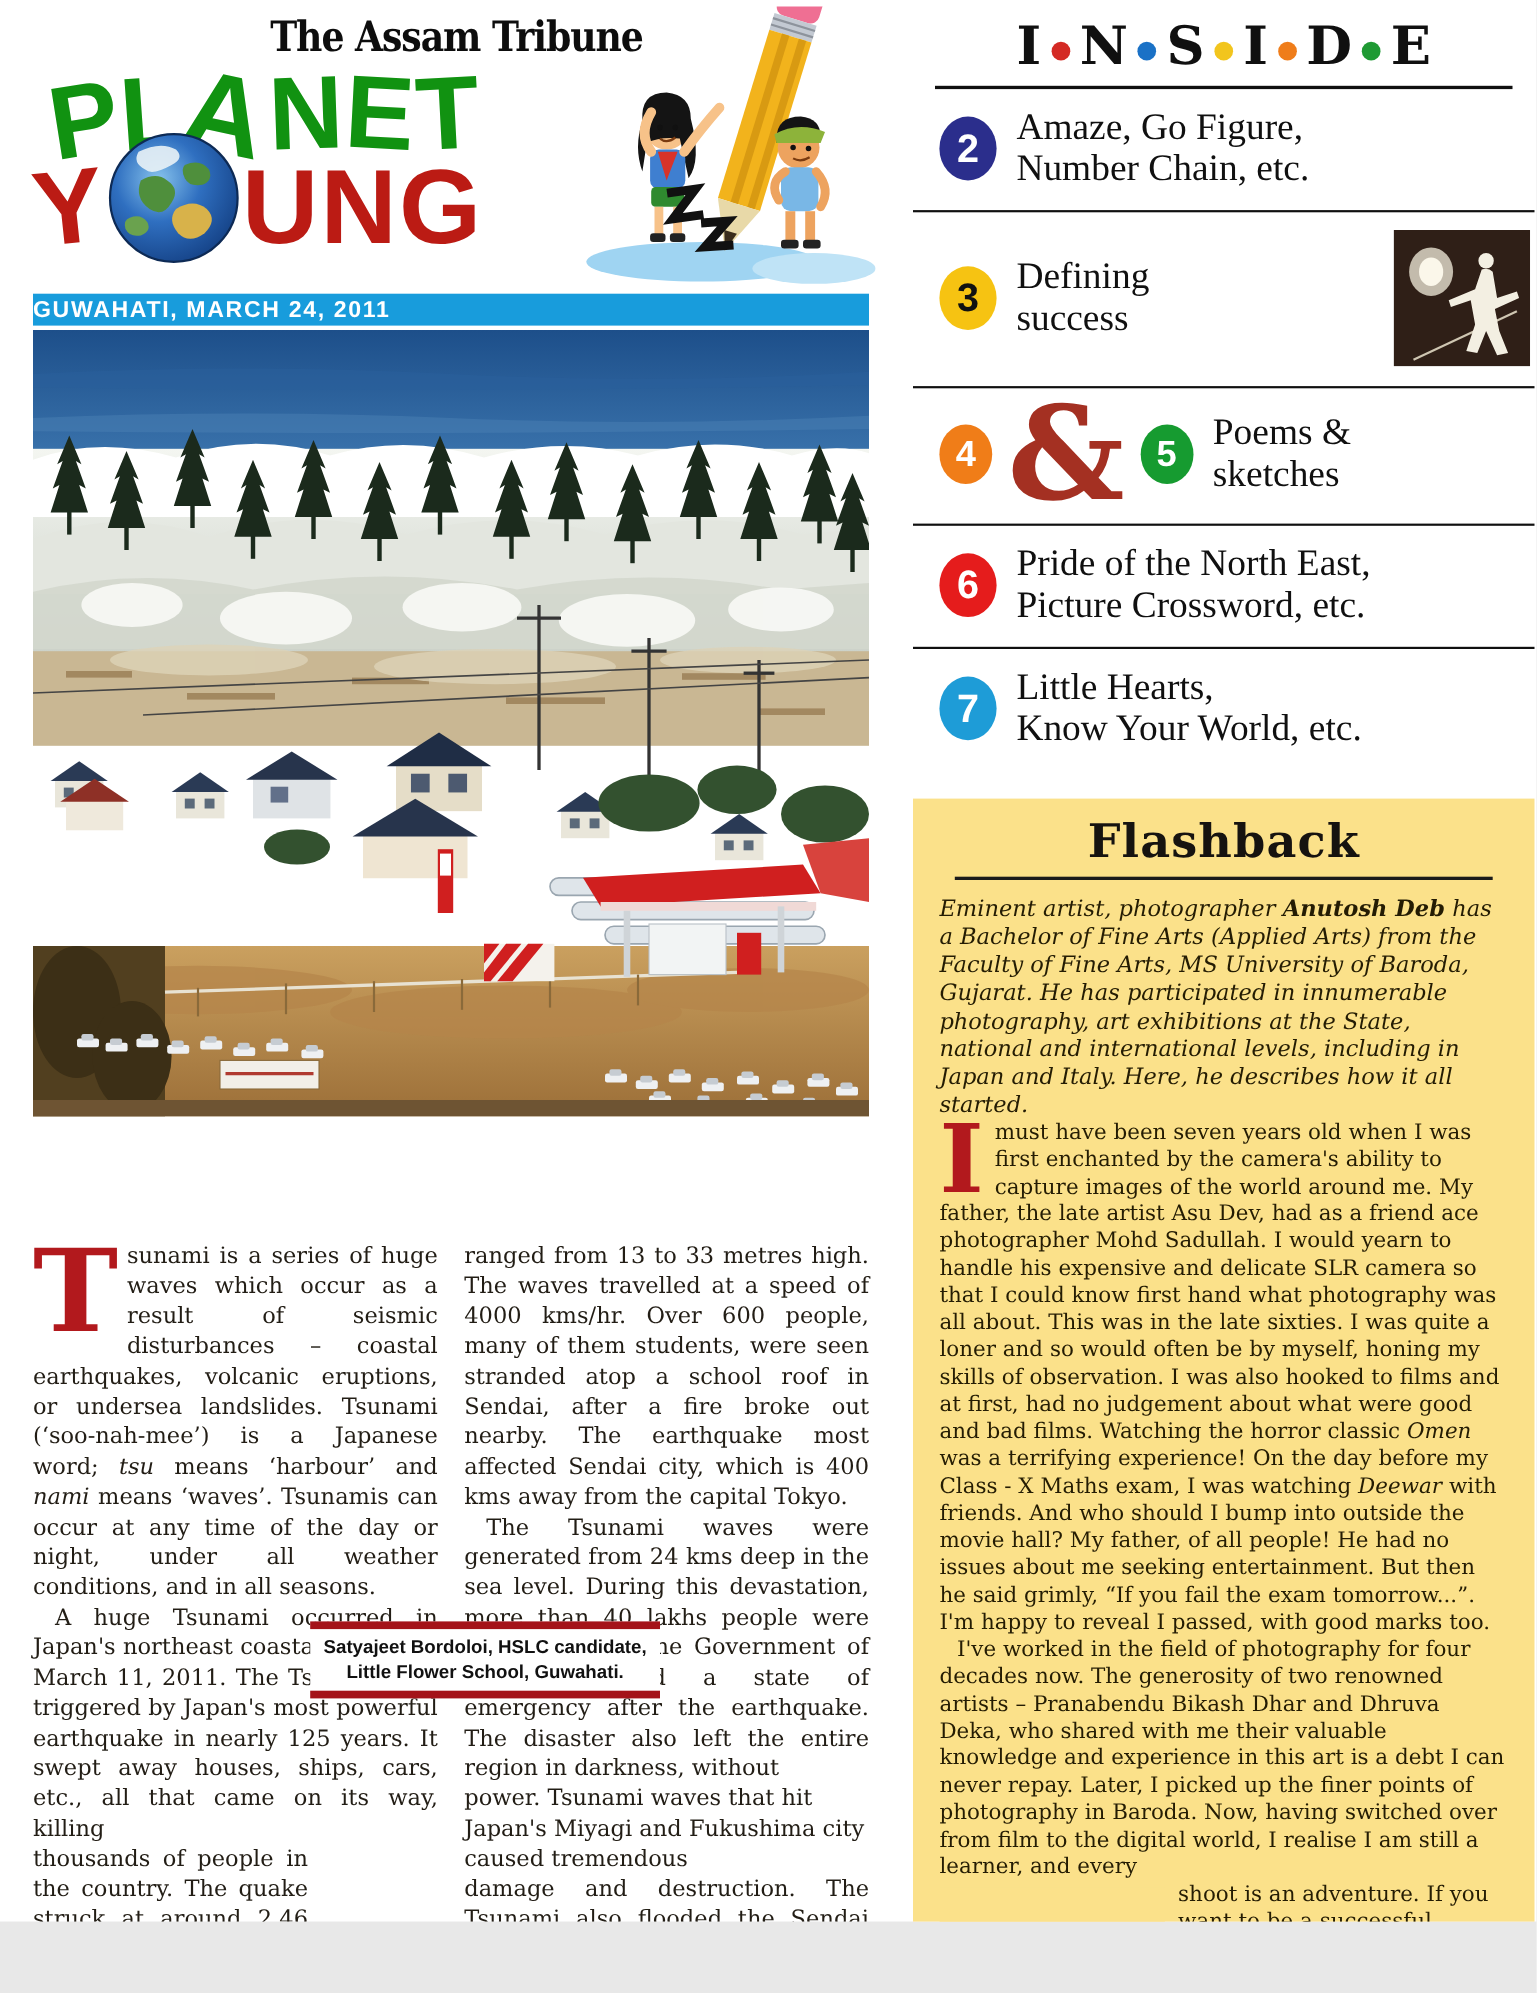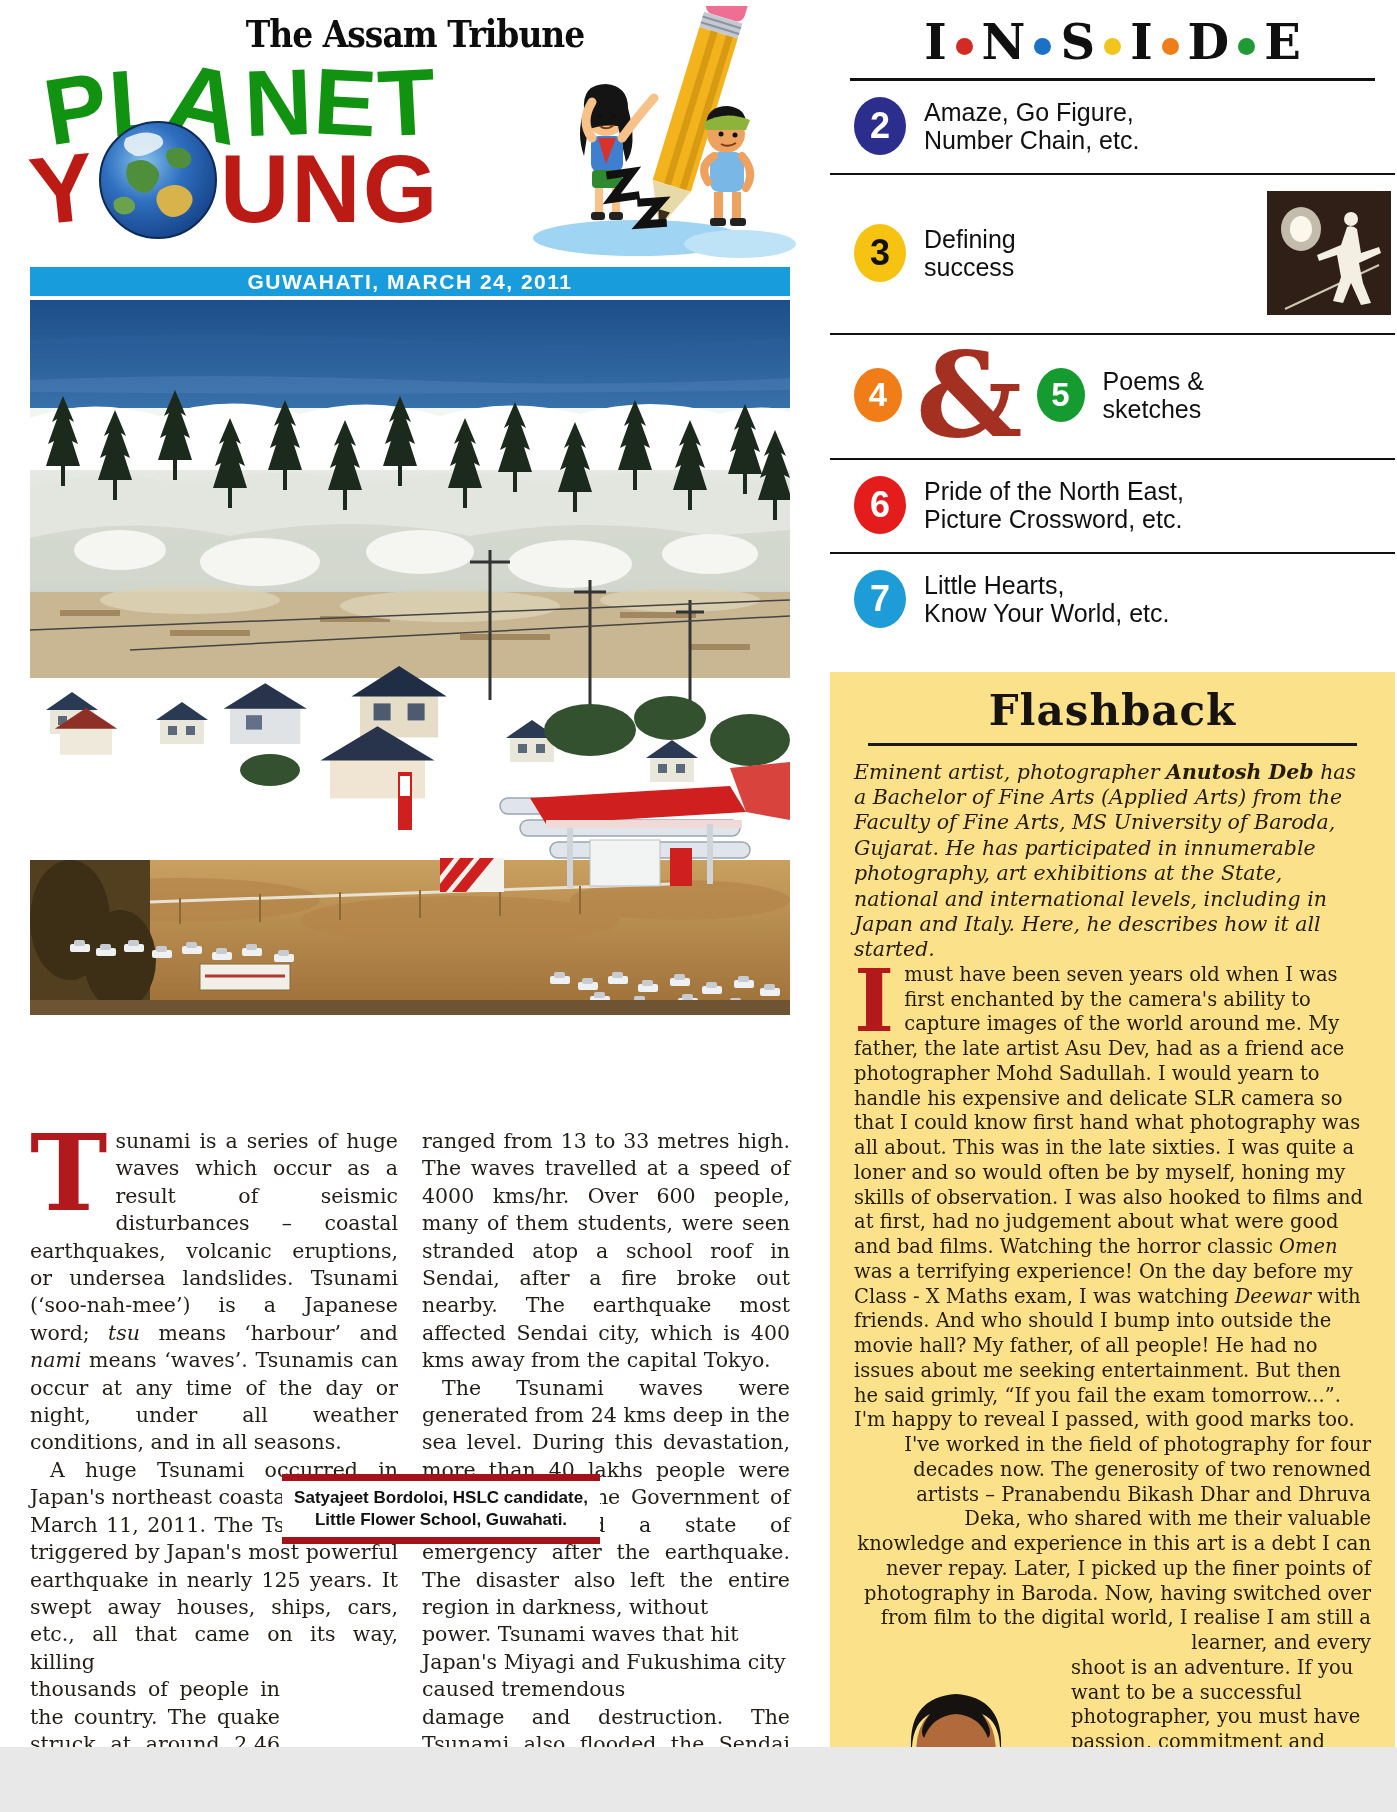--- a/index.html
+++ b/index.html
@@ -21,21 +21,21 @@
   .logo-line1 span:nth-child(6){transform:rotate(-3deg);}
   .logo-line2{position:absolute;left:0px;top:128px;font-family:"Liberation Sans",sans-serif;
               font-weight:900;font-size:96px;color:#bb1b14;letter-spacing:2px;display:flex;align-items:flex-start;}
   .logo-line2 .ltr{display:inline-block;}
   .logo-line2 .ltr:nth-child(1){transform:rotate(-6deg);}
   .globe{width:120px;height:120px;margin:-14px 2px 0 2px;}
   .illus{position:absolute;right:-6px;top:0px;}
   
   .banner{position:absolute;left:30px;top:267px;width:760px;height:29px;background:#189cdc;
           color:#ffffff;font-family:"Liberation Sans",sans-serif;font-weight:800;font-size:21px;
-          letter-spacing:1.5px;text-align:center;line-height:29px;}
+          letter-spacing:1.5px;line-height:29px;}
   
   .photo{position:absolute;left:30px;top:300px;width:760px;height:715px;}
   
   .headline{position:absolute;left:30px;top:1018px;width:760px;text-align:center;
             font-family:"DejaVu Serif",serif;font-size:78px;color:#141414;letter-spacing:2px;}
   
   .article{position:absolute;left:30px;top:1128px;width:760px;height:684px;}
   .col{position:absolute;top:0;font-size:20.5px;line-height:27.4px;text-align:justify;}
   .col1{left:0;width:368px;}
   .col2{left:392px;width:368px;}
@@ -53,34 +53,34 @@
   .inside-head{display:flex;justify-content:center;align-items:center;gap:9px;
                font-family:"DejaVu Serif",serif;font-weight:bold;font-size:48px;color:#101010;}
   .inside-dot{width:17px;height:17px;border-radius:50%;display:inline-block;margin-top:8px;}
   .inside-underline{height:3px;background:#101010;margin:8px 20px 0 20px;}
   .inside-item{display:flex;align-items:center;gap:18px;padding:16px 4px 18px 24px;}
   .inside-item + .inside-item{border-top:2.5px solid #101010;}
   .num-circle{flex:0 0 auto;width:52px;height:58px;border-radius:50%;color:#fff;
               font-family:"Liberation Sans",sans-serif;font-weight:900;font-size:36px;
               display:flex;align-items:center;justify-content:center;}
   .num-circle.small{width:48px;height:54px;font-size:33px;}
-  .item-text{font-family:Liberation Sans, sans-serif;font-size:25px;line-height:1.12;color:#101010;}
+  .item-text{font-family:Liberation Serif, serif;font-size:34px;line-height:1.12;color:#101010;}
   .amp{font-family:"DejaVu Serif",serif;font-weight:bold;font-size:118px;line-height:0.75;
        color:#a43022;margin:0 -4px;}
   .thumb{margin-left:auto;}
   
   .flashback{margin-top:26px;background:#fbe18a;padding:14px 24px 18px 24px;}
   .fb-title{text-align:center;font-family:"DejaVu Serif",serif;font-weight:bold;font-size:42px;
             letter-spacing:1px;color:#161310;}
   .fb-underline{height:3px;background:#1a1a1a;margin:8px 14px 14px 14px;}
   .fb-intro{font-style:italic;font-size:20.5px;line-height:1.24;color:#241c03;margin:0;}
   .fb-body{font-size:19.5px;line-height:1.27;color:#241c03;}
   .fb-body p{margin:0;}
   .dropI{float:left;font-size:86px;line-height:0.8;padding:4px 10px 0 0;color:#b2191d;font-weight:bold;}
-  .fb-p2a{text-indent:16px;text-align:right;}
+  .fb-p2a{text-indent:16px;}
   .portrait{float:left;margin:6px 12px 0 0;}
   .clear{clear:both;}
 </style>
 </head>
 <body>
 
 <div class="page">
 
   <div class="masthead">
     <div class="tribune">The Assam Tribune</div>

